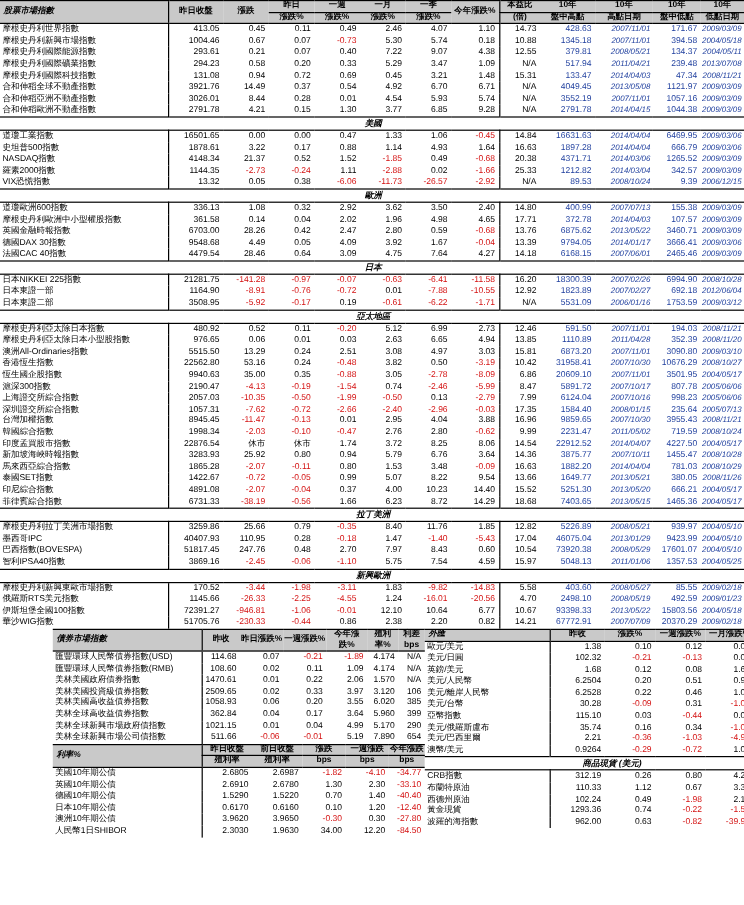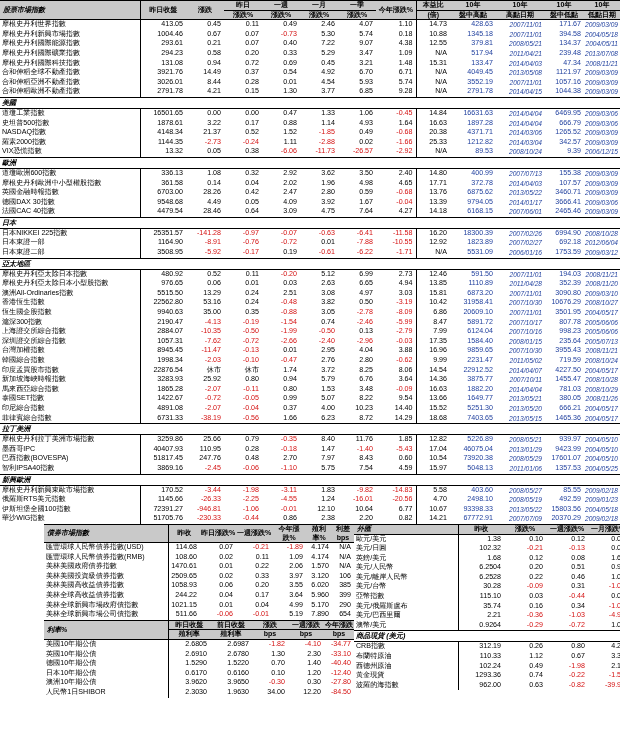--- a/index.html
+++ b/index.html
@@ -19,21 +19,21 @@
        overflow: hidden; color: #000; }
   .lbl { text-align: left; padding-left: 2px; }
   .num { text-align: right; padding-right: 3px; font-size: 7.1px; }
   .neg { color: #d41111; }
   .blue { color: #1f3f9e; }
   .dt { color: #1f3f9e; font-style: italic; font-size: 6.6px; text-align: right; padding-right: 2px; }
 
   
   .sec td { font-size: 7.1px; font-style: italic; font-weight: bold;
             padding-left: 2px; height: 10px; border-top: 1.1px solid #000;
-            border-bottom: 1.1px solid #000; background: #fff; color:#000; }
+            border-bottom: 1.1px solid #000; background: #fff; color:#000;text-align:center; }
 
   
   .hdr td { background: #c9c9c9; color: #000; font-size: 7px; font-weight: bold;
             text-align: center; vertical-align: middle; line-height: 8.6px;
             border-top: 1.2px solid #000; border-bottom: 1.2px solid #000; }
   .hdr td.h-lbl { text-align: left; font-style: italic; padding-left: 3px; }
 
   .vline { border-left: 1.1px solid #000; }
 
   .blk { width: 100%; }
@@ -368,21 +368,21 @@
           <td class="c num blue">6168.15</td>
           <td class="c dt">2007/06/01</td>
           <td class="c num blue">2465.46</td>
           <td class="c dt">2009/03/09</td>
         </tr>
         <tr class="sec">
           <td colspan="13">日本</td>
         </tr>
         <tr>
           <td class="c lbl">日本NIKKEI 225指數</td>
-          <td class="c num vline">25351.57</td>
+          <td class="c num vline">21281.75</td>
           <td class="c num neg ">-141.28</td>
           <td class="c num neg ">-0.97</td>
           <td class="c num neg ">-0.07</td>
           <td class="c num neg ">-0.63</td>
           <td class="c num neg ">-6.41</td>
           <td class="c num neg ">-11.58</td>
           <td class="c num vline">16.20</td>
           <td class="c num blue">18300.39</td>
           <td class="c dt">2007/02/26</td>
           <td class="c num blue">6994.90</td>
@@ -506,21 +506,21 @@
           <td class="c num neg ">-2.46</td>
           <td class="c num neg ">-5.99</td>
           <td class="c num vline">8.47</td>
           <td class="c num blue">5891.72</td>
           <td class="c dt">2007/10/17</td>
           <td class="c num blue">807.78</td>
           <td class="c dt">2005/06/06</td>
         </tr>
         <tr>
           <td class="c lbl">上海證交所綜合指數</td>
-          <td class="c num vline">2884.07</td>
+          <td class="c num vline">2057.03</td>
           <td class="c num neg ">-10.35</td>
           <td class="c num neg ">-0.50</td>
           <td class="c num neg ">-1.99</td>
           <td class="c num neg ">-0.50</td>
           <td class="c num ">0.13</td>
           <td class="c num neg ">-2.79</td>
           <td class="c num vline">7.99</td>
           <td class="c num blue">6124.04</td>
           <td class="c dt">2007/10/16</td>
           <td class="c num blue">998.23</td>
@@ -855,21 +855,21 @@
               <td class="c lbl">美林美國高收益債券指數</td>
               <td class="c num vline">1058.93</td>
               <td class="c num ">0.06</td>
               <td class="c num ">0.20</td>
               <td class="c num ">3.55</td>
               <td class="c num ">6.020</td>
               <td class="c num ">385</td>
             </tr>
             <tr>
               <td class="c lbl">美林全球高收益債券指數</td>
-              <td class="c num vline">244.22</td>
+              <td class="c num vline">362.84</td>
               <td class="c num ">0.04</td>
               <td class="c num ">0.17</td>
               <td class="c num ">3.64</td>
               <td class="c num ">5.960</td>
               <td class="c num ">399</td>
             </tr>
             <tr>
               <td class="c lbl">美林全球新興市場政府債指數</td>
               <td class="c num vline">1021.15</td>
               <td class="c num ">0.01</td>

